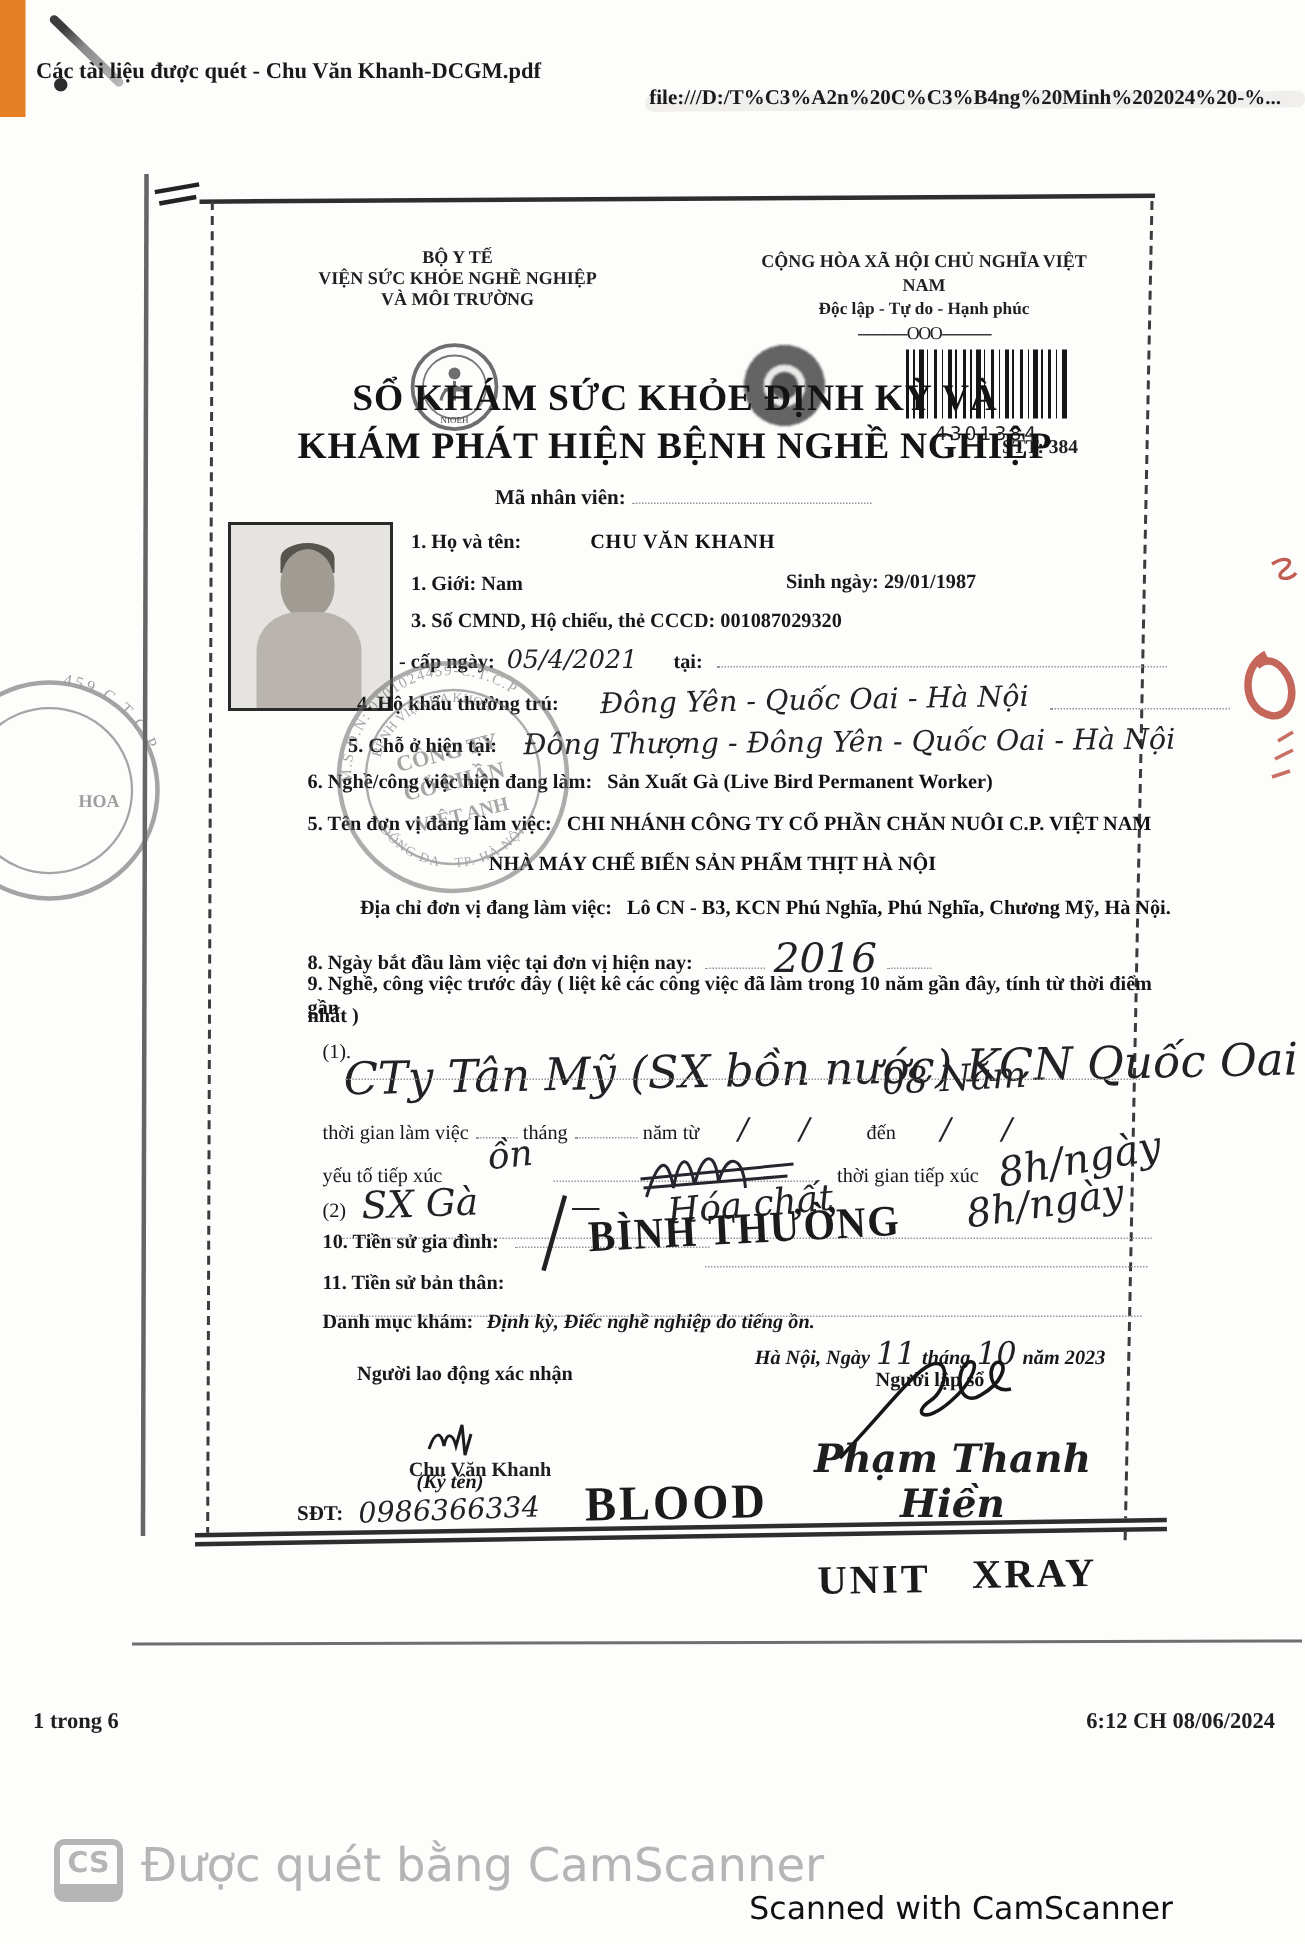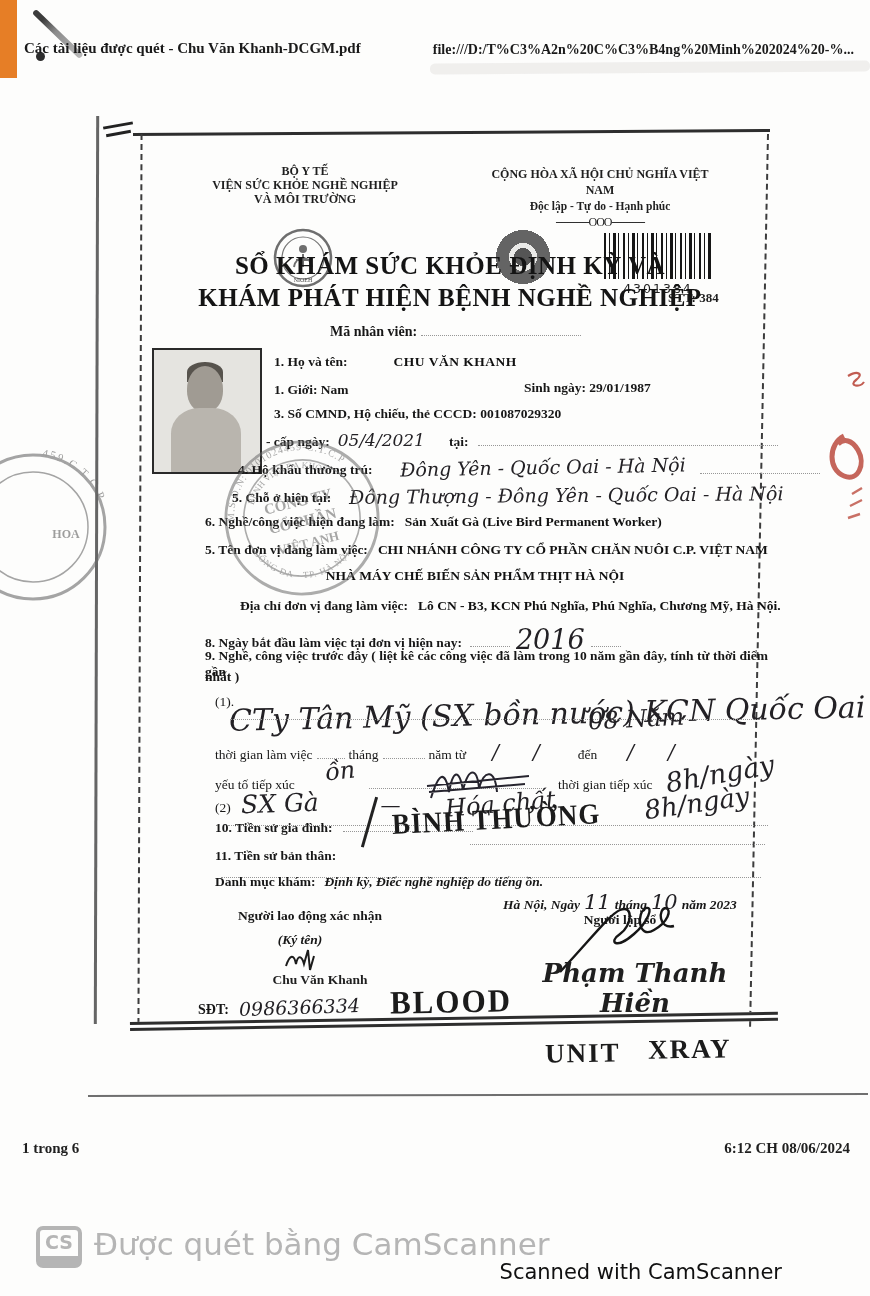--- a/index.html
+++ b/index.html
@@ -2,38 +2,38 @@
 <html><head>
 <meta charset="utf-8">
 <style>
   html,body{margin:0;padding:0;}
   body{width:870px;height:1296px;background:#fdfdfc;overflow:hidden;position:relative;
        font-family:"Liberation Serif","DejaVu Serif",serif;color:#1f1f1f;}
   .abs{position:absolute;}
   .screen{position:absolute;inset:0;overflow:hidden;padding-left:44px;}
   
   .hdr-title{font-size:15px;font-weight:bold;color:#1a1a1a;}
-  .hdr-url{font-size:14px;font-weight:bold;color:#1a1a1a;}
+  .hdr-url{font-size:14px;font-weight:bold;color:#1a1a1a;margin-top:16px;}
   
   .orange-strip{width:17px;height:78px;background:#e67e26;}
   .pen-shaft{width:66px;height:6px;border-radius:3px;background:linear-gradient(90deg,#3c3c3c 0 12px,#8b8b8b 30px,#b9b9b9);transform:rotate(44deg);transform-origin:left center;}
   .pen-tip{width:9px;height:9px;border-radius:50%;background:#2d2d2d;}
   .shadow-band{background:#ebeae8;border-radius:5px;opacity:.75;}
   .page-edge{background:#6f6f6f;}
   .corner-mark{background:#222;transform:rotate(-10deg);}
   
   .b-top{height:3px;background:#2e2e2e;transform:rotate(-0.35deg);}
   .b-left{width:0;border-left:2px dashed #3c3c3c;transform:rotate(0.2deg);}
   .b-right{width:0;border-left:2px dashed #3c3c3c;transform:rotate(1.15deg);transform-origin:top center;}
   .b-bottom{height:3px;border-top:3px solid #2e2e2e;border-bottom:3px solid #2e2e2e;background:#fff;transform:rotate(-0.9deg);transform-origin:left center;}
   .fold-line{width:3px;background:#4a4a4a;opacity:.85;transform:rotate(0.15deg);}
   
   .c{text-align:center;}
   .b{font-weight:bold;}
-  .it{font-style:italic;}
+  .it{font-style:italic;margin-top:48px;}
   .sm{font-size:12px;line-height:15px;}
   .lbl{font-size:13.5px;font-weight:bold;color:#171717;white-space:nowrap;}
   .val{font-size:13.5px;font-weight:bold;color:#111;}
   .title{font-size:25px;font-weight:bold;letter-spacing:.5px;color:#141414;white-space:nowrap;}
   .hw{font-family:"DejaVu Serif",serif;font-style:italic;color:#232125;white-space:nowrap;}
   .dots{display:inline-block;border-bottom:1.6px dotted #979797;height:13px;}
   .stampTxt{font-family:"Liberation Serif",serif;font-weight:bold;color:#1b1b1b;letter-spacing:2px;white-space:nowrap;}
   .script{font-family:"DejaVu Serif",serif;font-style:italic;font-weight:bold;}
   
   .photo{width:106px;height:122px;background:#e5e4e0;border:2px solid #2a2a2a;overflow:hidden;}
@@ -66,21 +66,21 @@
   <div class="abs b-top" style="left:133px;top:131px;width:637px"></div>
   <div class="abs b-left" style="left:139px;top:134px;height:890px"></div>
   <div class="abs b-right" style="left:767px;top:134px;height:893px"></div>
   <div class="abs b-bottom" style="left:130px;top:1022px;width:648px"></div>
 
   <div class="abs c sm b" style="left:195px;top:164px;width:220px;line-height:14px">
     <div>BỘ Y TẾ</div>
     <div>VIỆN SỨC KHỎE NGHỀ NGHIỆP</div>
     <div>VÀ MÔI TRƯỜNG</div>
   </div>
-  <div class="abs c b" style="left:480px;top:166px;width:240px;font-size:12px;line-height:16px">
+  <div class="abs c b" style="left:496px;top:166px;width:240px;font-size:12px;line-height:16px">
     <div>CỘNG HÒA XÃ HỘI CHỦ NGHĨA VIỆT NAM</div>
     <div style="font-size:11.5px">Độc lập - Tự do - Hạnh phúc</div>
     <div style="font-weight:normal;letter-spacing:-1px">-----------OOO-----------</div>
   </div>
 
   <svg class="abs" style="left:272px;top:227px" width="62" height="62" viewBox="0 0 62 62">
     <circle cx="31" cy="31" r="28" fill="none" stroke="#555" stroke-width="2.5" opacity=".85"></circle>
     <circle cx="31" cy="31" r="21" fill="none" stroke="#555" stroke-width="1.2" opacity=".8"></circle>
     <circle cx="31" cy="22" r="4" fill="#555" opacity=".85"></circle>
     <path d="M22 40 C24 28 38 28 40 40 M31 27 L31 40 M24 33 L38 33" fill="none" stroke="#555" stroke-width="2" opacity=".85"></path>

